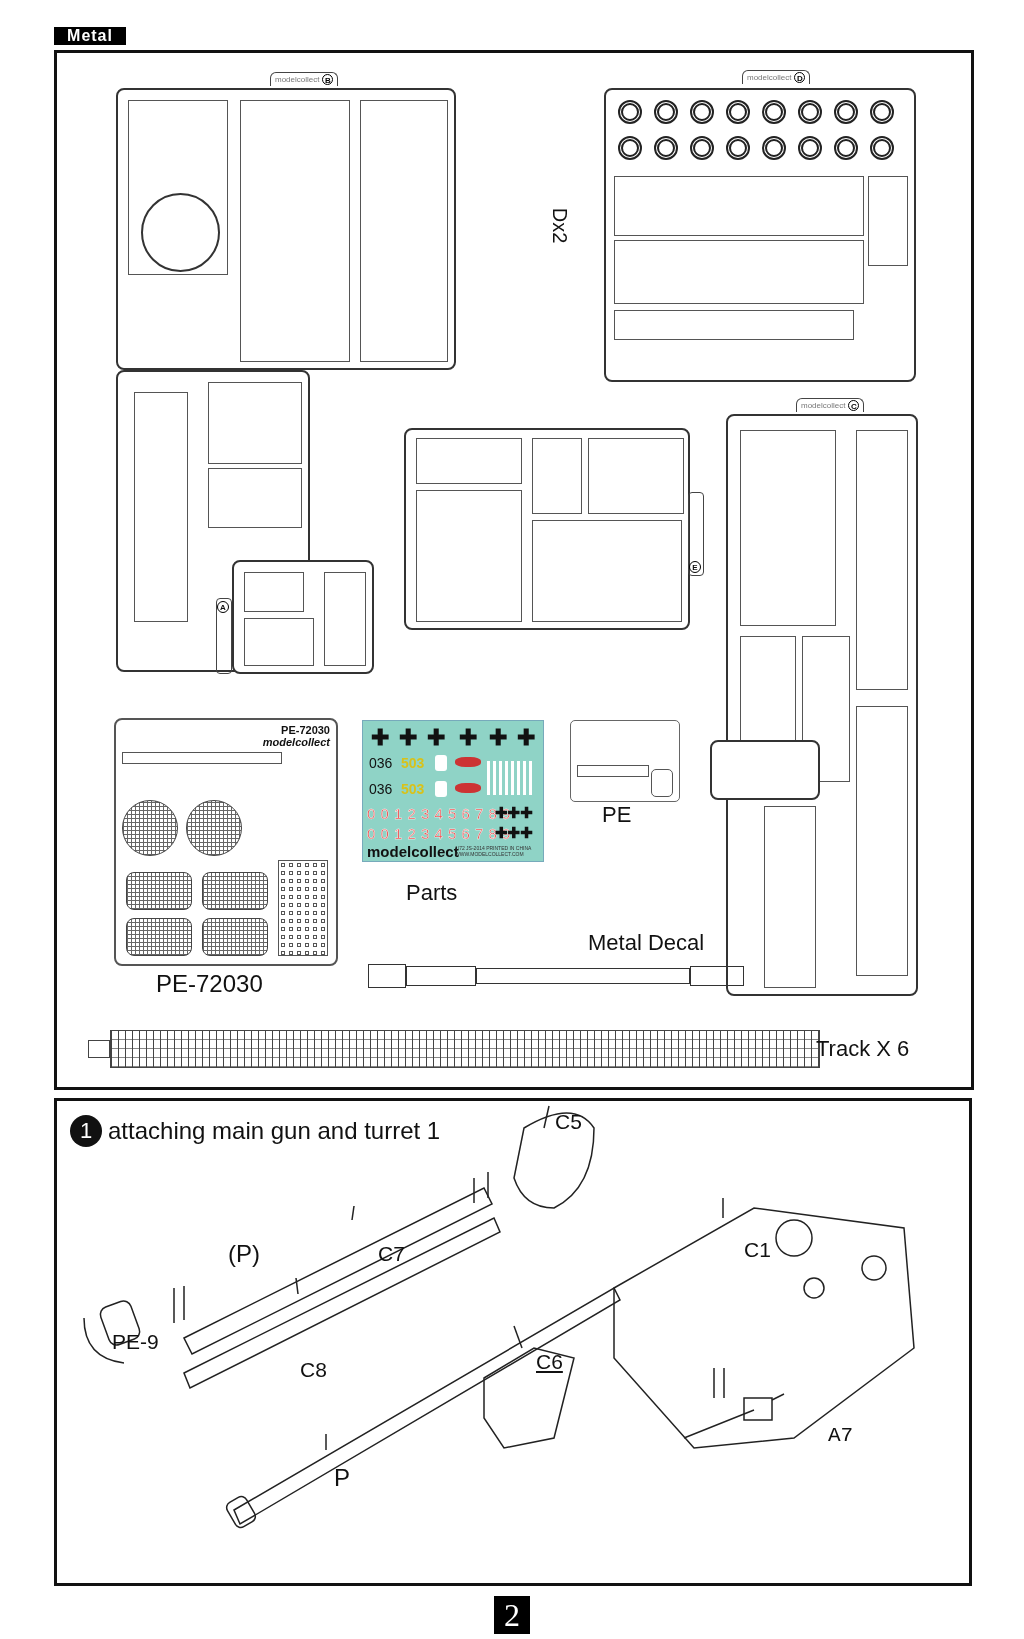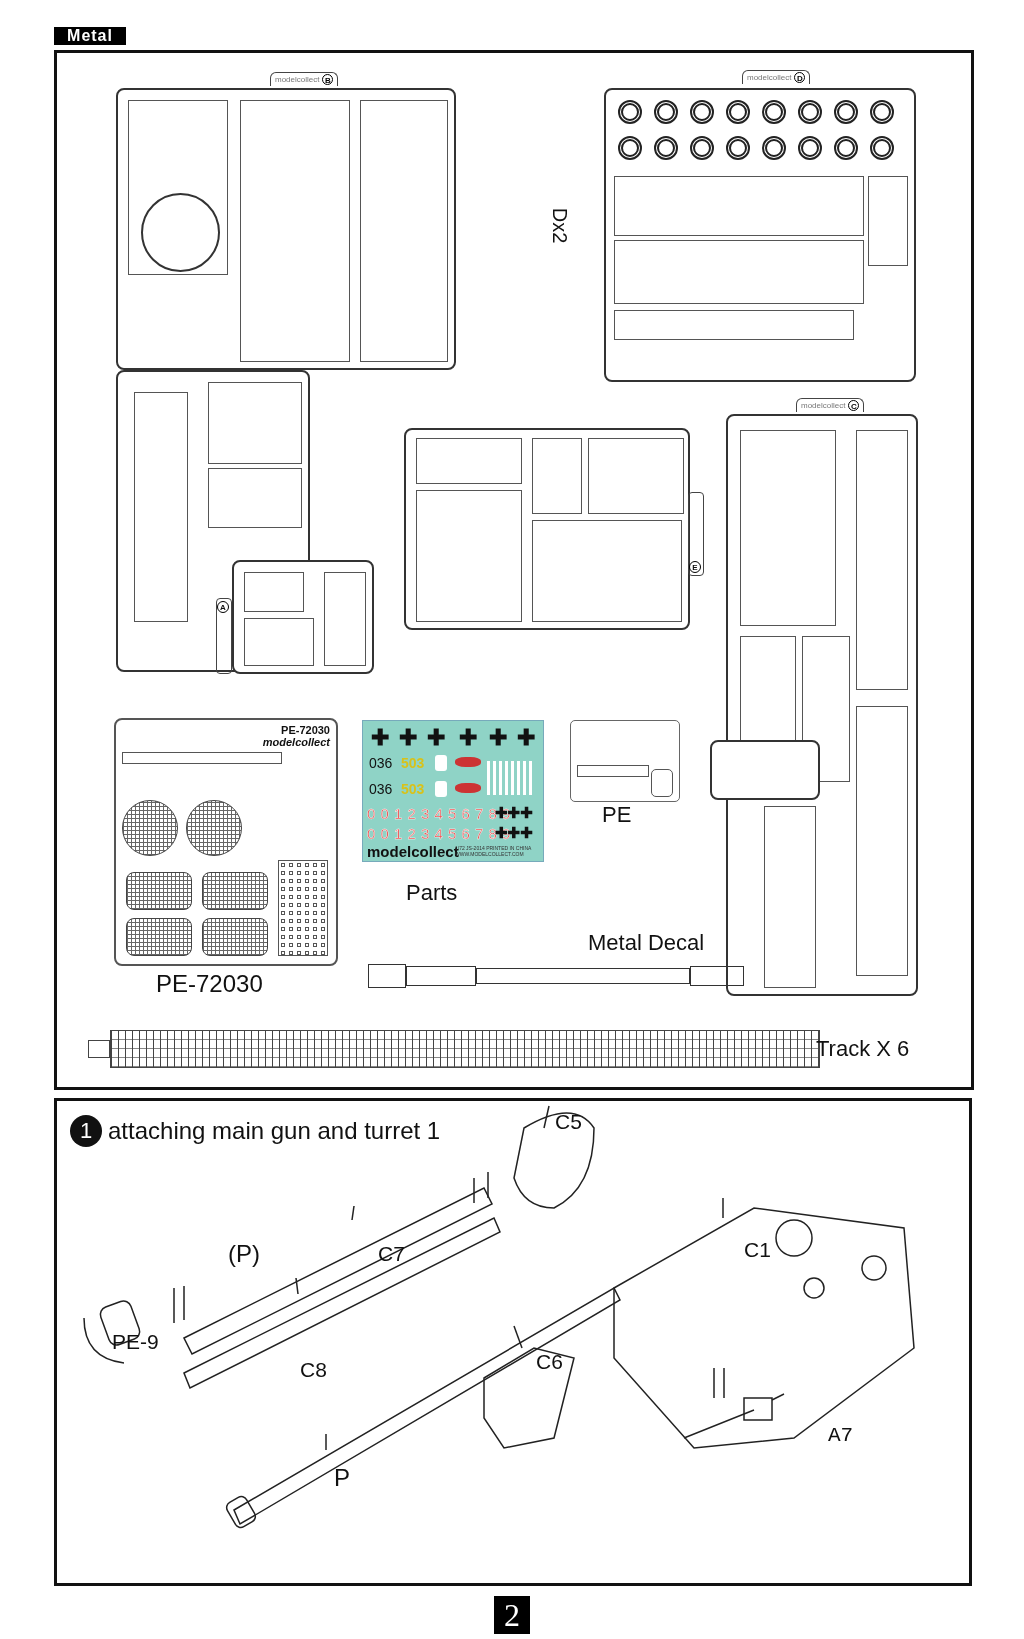--- a/index.html
+++ b/index.html
@@ -224,17 +224,17 @@
     <path d="M272 336 L272 352"></path>
   </g>
 </svg>
 
 <div class="abs part-label" style="left:555px;top:1110px;">C5</div>
 <div class="abs part-label" style="left:378px;top:1198px;margin-top:44px;">C7</div>
 <div class="abs part-label" style="left:228px;top:1240px;font-size:24px;">(P)</div>
 <div class="abs part-label" style="left:744px;top:1238px;">C1</div>
 <div class="abs part-label" style="left:112px;top:1330px;">PE-9</div>
 <div class="abs part-label" style="left:300px;top:1358px;">C8</div>
-<div class="abs part-label" style="left:536px;top:1350px;">C6</div>
+<div class="abs part-label" style="left:536px;top:1350px;text-decoration:underline;">C6</div>
 <div class="abs part-label" style="left:828px;top:1424px;font-family:Liberation Mono, monospace;">A7</div>
 <div class="abs part-label" style="left:334px;top:1464px;font-size:24px;">P</div>
 
 <div class="abs page-num">2</div>
 
 </body></html>

